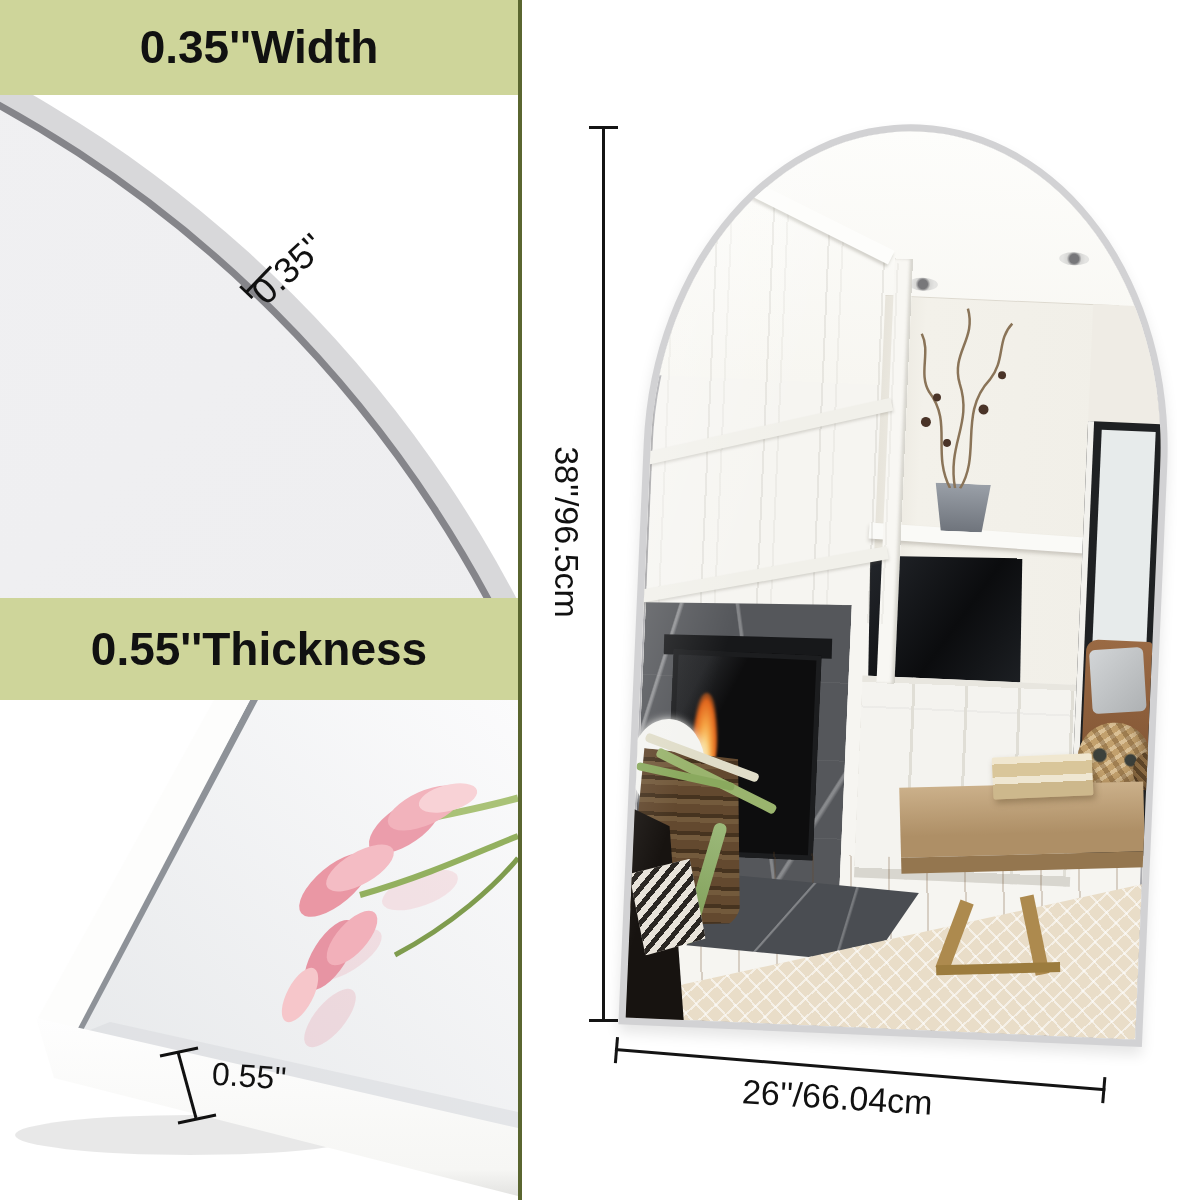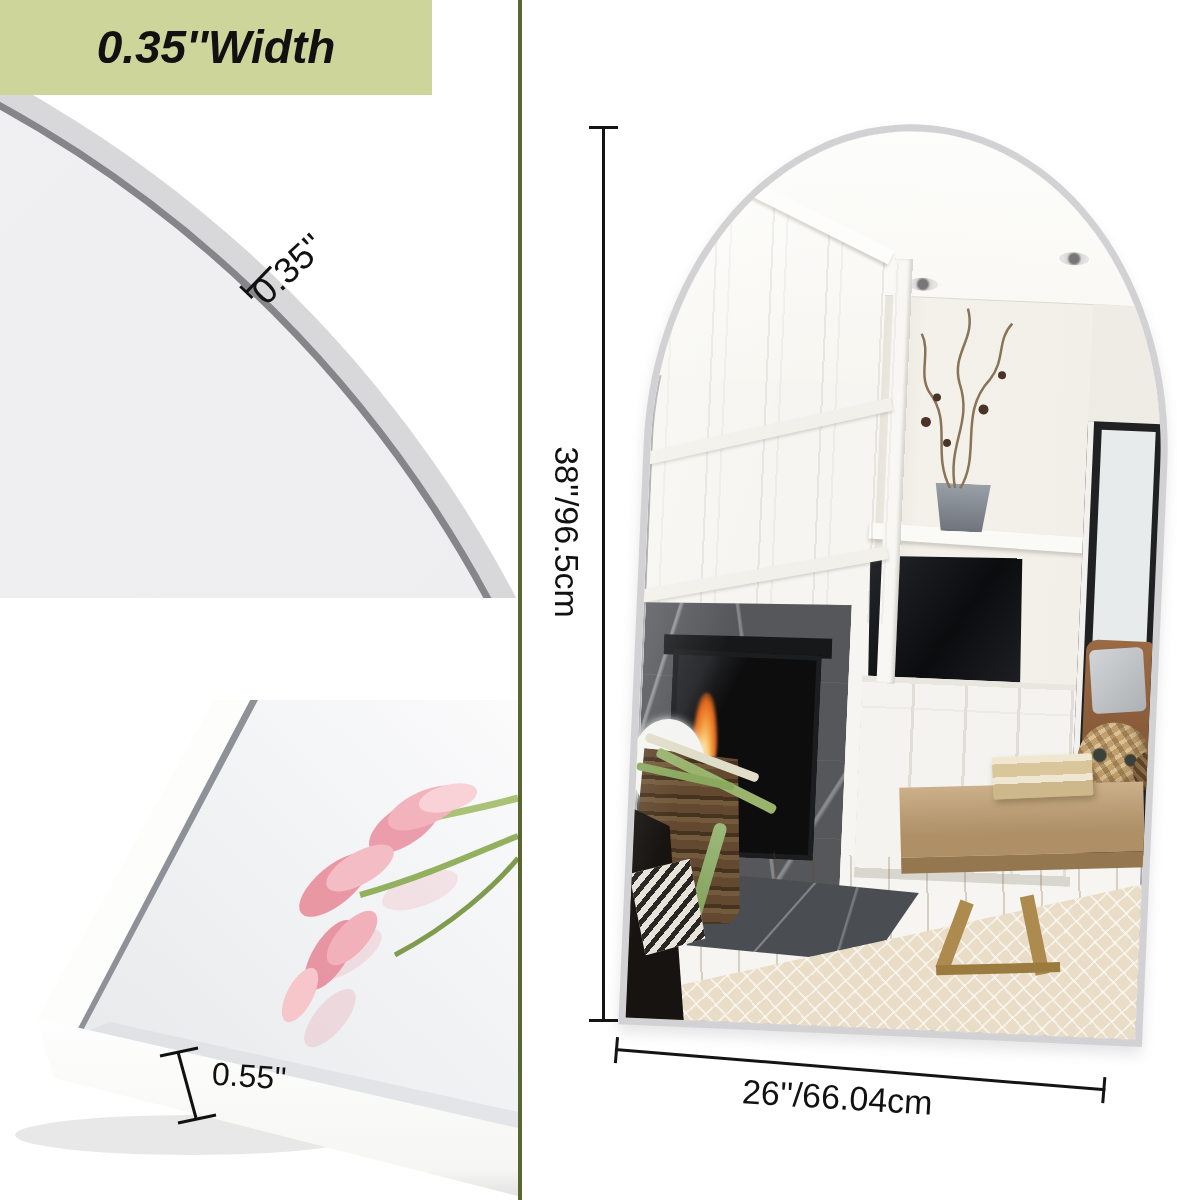--- a/index.html
+++ b/index.html
@@ -1,21 +1,21 @@
 <!DOCTYPE html>
 <html><head>
 <meta charset="utf-8">
 <style>
   html,body{margin:0;padding:0;}
   body{width:1177px;height:1200px;background:#ffffff;font-family:"Liberation Sans",sans-serif;overflow:hidden;position:relative;}
   .canvas{position:absolute;inset:0;background:#fff;}
 
   
-  .hdr{position:absolute;left:0;width:432px;background:#ced59a;color:#111;
-       font-weight:bold;text-align:center;font-style:italic;}
+  .hdr{position:absolute;left:0;width:518px;background:#ced59a;color:#111;
+       font-weight:bold;text-align:center;}
   .hdr1{top:0;height:95px;line-height:95px;font-size:46px;}
   .hdr2{top:598px;height:102px;line-height:102px;font-size:46px;}
   .divider{position:absolute;left:518px;top:0;width:4px;height:1200px;background:#5a6630;}
 
   
   .panel-arc{position:absolute;left:0;top:95px;width:518px;height:503px;overflow:hidden;background:#fff;}
   .arc-band{position:absolute;left:-1848px;top:-168px;width:2508px;height:2508px;border-radius:50%;
             background:#d8d8da;}
   .arc-glass{position:absolute;left:-1826px;top:-146px;width:2464px;height:2464px;border-radius:50%;
              box-sizing:border-box;border:7px solid #85858a;
@@ -161,20 +161,23 @@
     <span>0.35''Width</span>
   </div>
 
   <div class="panel-arc">
     <div class="arc-band"></div>
     <div class="arc-glass"></div>
     <div class="arc-tick"></div>
     <div class="arc-label">0.35''</div>
   </div>
 
+  <div class="hdr hdr2">
+    <span>0.55''Thickness</span>
+  </div>
 
   <div class="panel-corner">
     <svg width="518" height="500" viewBox="0 0 518 500">
       <defs>
         <linearGradient id="glassGrad" x1="1" y1="0" x2="0" y2="1">
           <stop offset="0" stop-color="#fbfbfc"></stop>
             <stop offset="1" stop-color="#e6e8ea"></stop>
         </linearGradient>
         <linearGradient id="faceGrad" x1="0" y1="0" x2="0" y2="1">
           <stop offset="0" stop-color="#fefefe"></stop>

